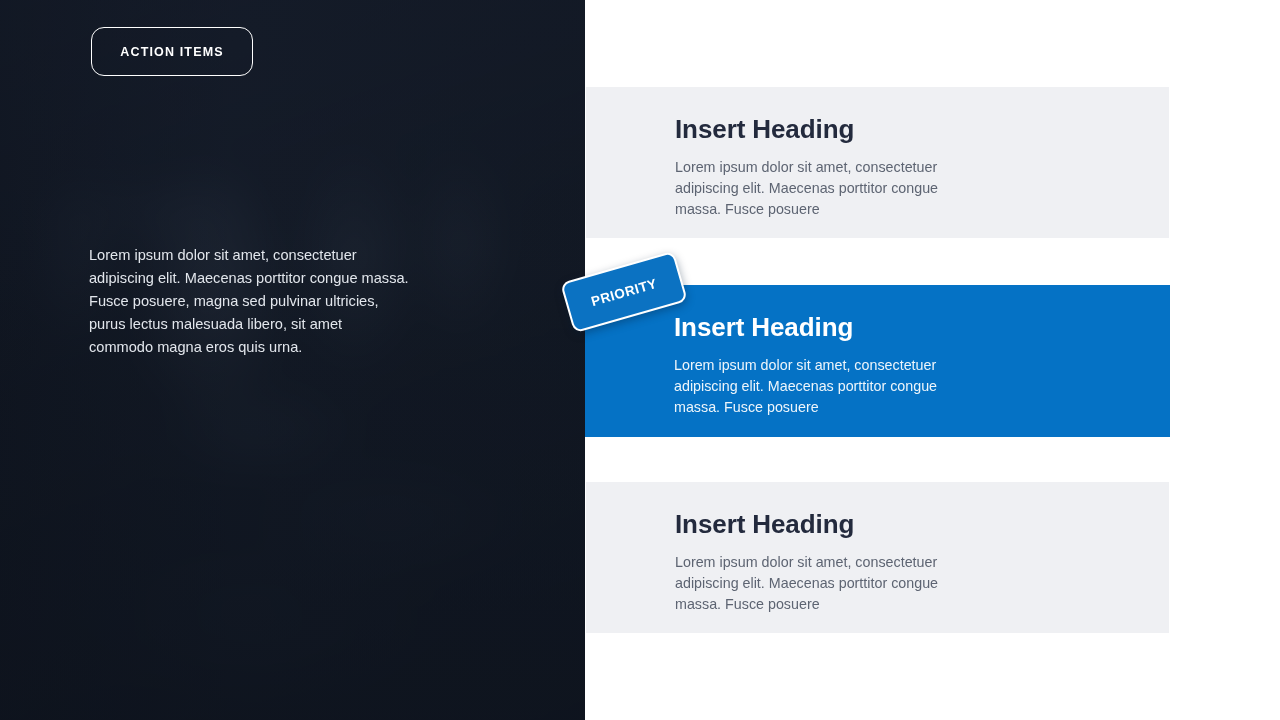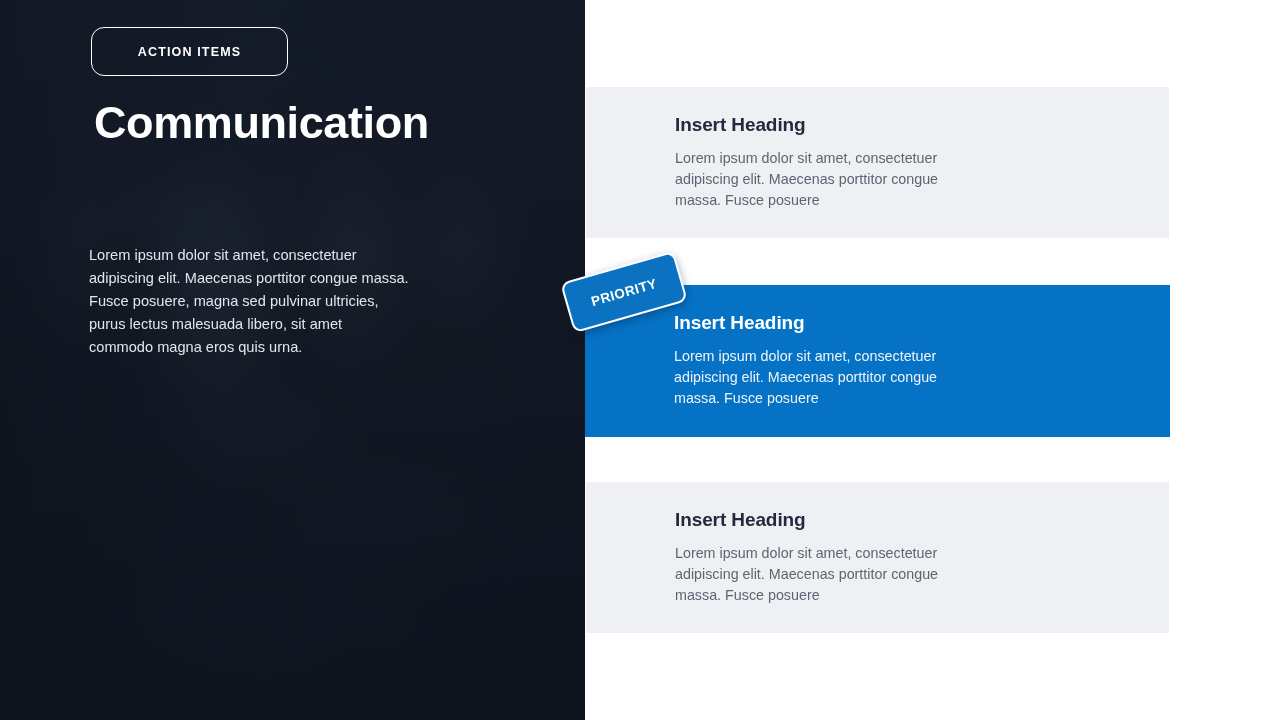--- a/index.html
+++ b/index.html
@@ -54,21 +54,21 @@
     background:
       linear-gradient(to bottom, rgba(18,24,36,.55) 0%, rgba(16,22,33,.20) 35%, rgba(13,18,28,.62) 100%),
       linear-gradient(to right, rgba(13,18,28,.55) 0%, rgba(16,22,33,0) 40%, rgba(16,22,33,.25) 100%);
   }
 
   
   .badge-pill {
     position: absolute;
     left: 91px;
     top: 27px;
-    width: 197px;
+    width: 162px;
     height: 49px;
     box-sizing: border-box;
     border: 1.6px solid #ffffff;
     border-radius: 13px;
     display: flex;
     align-items: center;
     justify-content: center;
   }
   .badge-pill-label {
     color: #ffffff;
@@ -117,21 +117,21 @@
   }
   .card-gray  { background: #eff0f3; }
   .card-blue  { background: #0572c5; }
 
   #card-1 { top: 87px;  height: 151px; }
   #card-2 { top: 285px; height: 152px; left: 585px; width: 585px; }
   #card-3 { top: 482px; height: 151px; }
 
   .card-heading {
     margin: 0;
-    font-size: 19px;
+    font-size: 26px;
     font-weight: bold;
     letter-spacing: -0.1px;
     color: #232a3d;
   }
   .card-body {
     margin: 12px 0 0 0;
     font-size: 14.3px;
     line-height: 21px;
     color: #5d6472;
     max-width: 300px;
@@ -172,21 +172,20 @@
 
   <div class="left-panel">
     <div class="bg-texture"></div>
     <div class="bg-vignette"></div>
   </div>
 
   <div class="badge-pill">
     <span class="badge-pill-label">ACTION ITEMS</span>
   </div>
 
-  <div class="slide-title">Communication</div>
 
   <div class="left-copy">
     <p>Lorem ipsum dolor sit amet, consectetuer adipiscing elit. Maecenas porttitor congue massa. Fusce posuere, magna sed pulvinar ultricies, purus lectus malesuada libero, sit amet commodo magna eros quis urna.</p>
   </div>
 
   <div class="card card-gray" id="card-1">
     <h3 class="card-heading">Insert Heading</h3>
     <p class="card-body">Lorem ipsum dolor sit amet, consectetuer adipiscing elit. Maecenas porttitor congue massa. Fusce posuere</p>
   </div>
 

